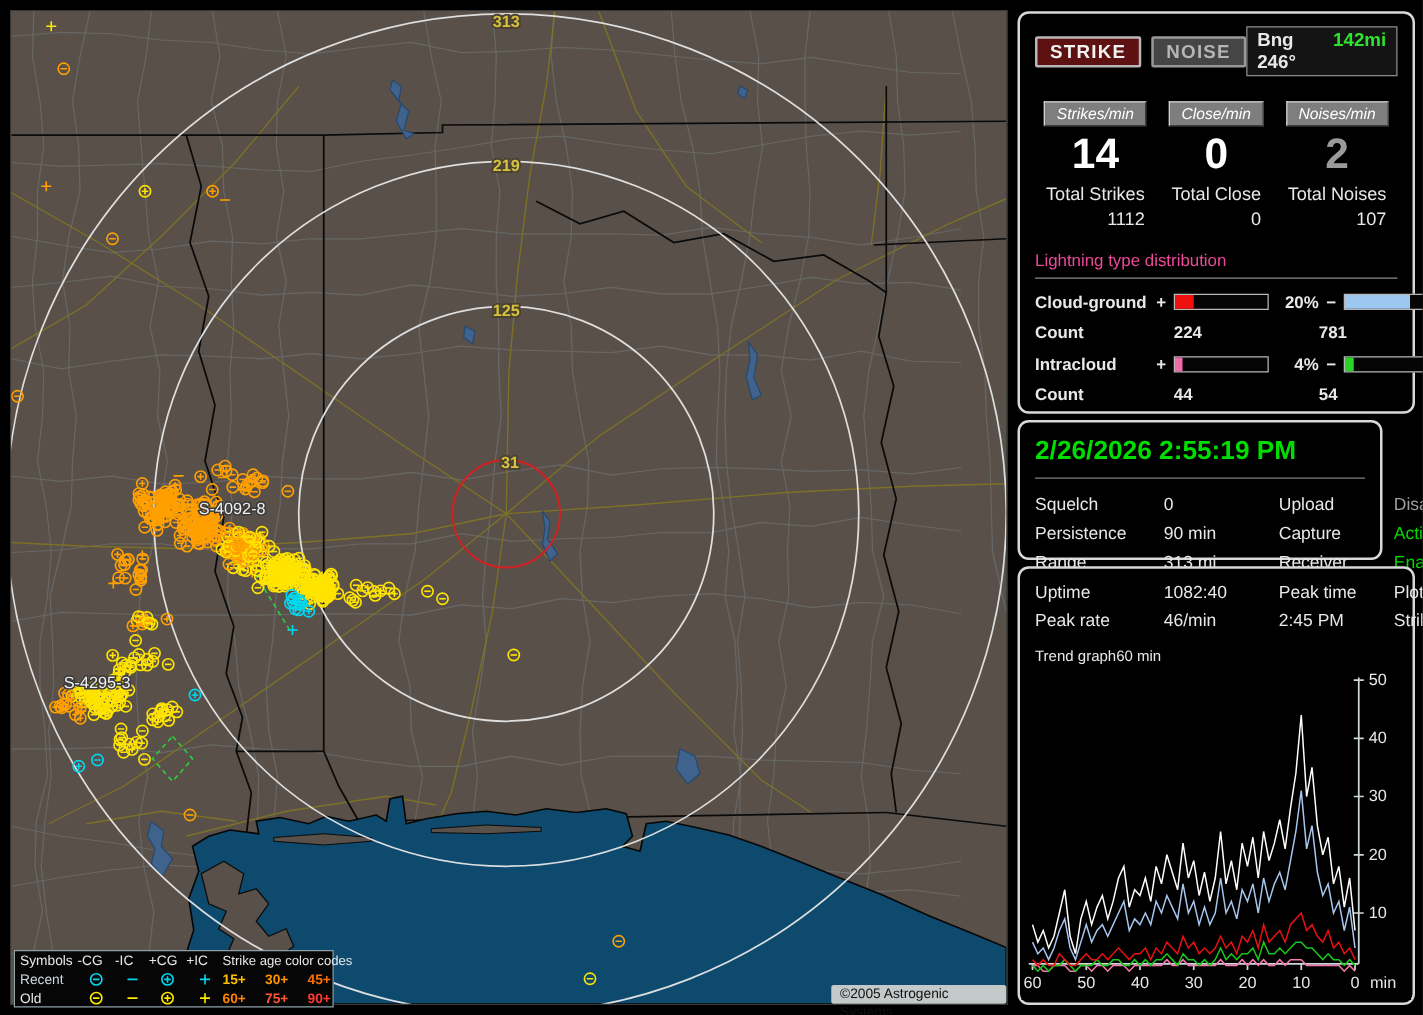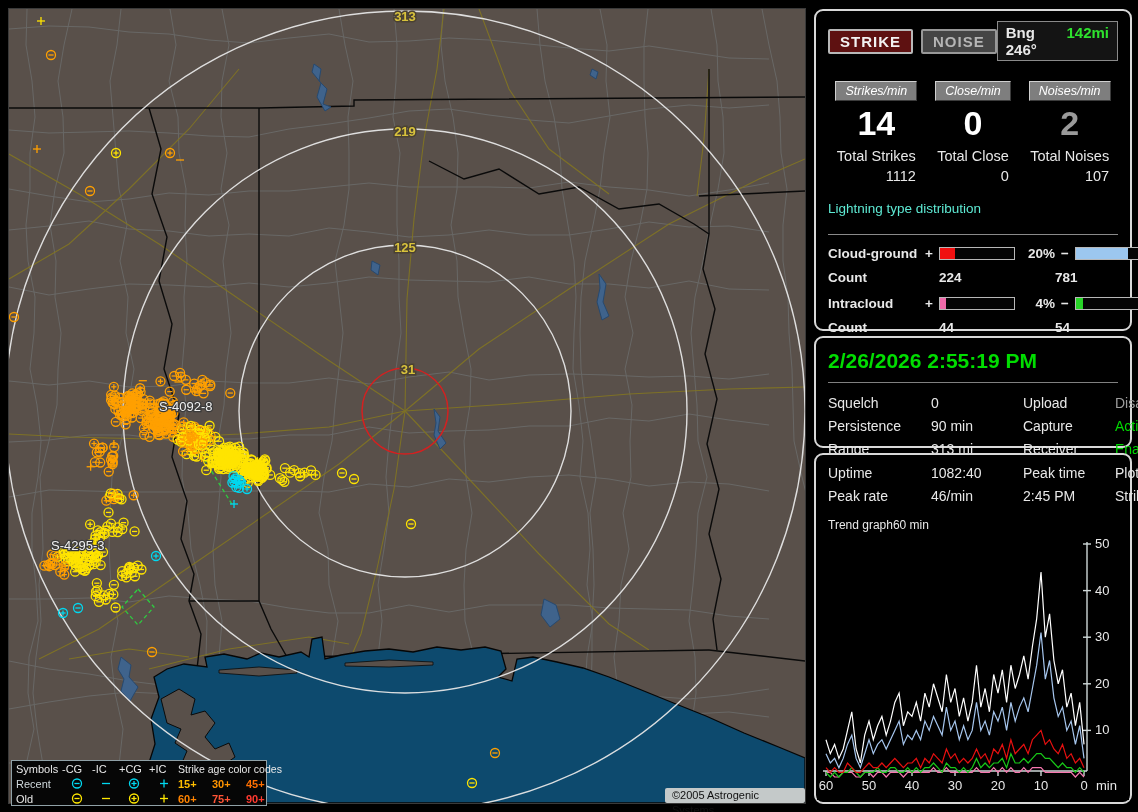--- a/index.html
+++ b/index.html
@@ -15,37 +15,37 @@
               grid-template-rows:15px 15px 15px;align-items:center;padding-left:4px;}
   .map-legend .hdr{white-space:nowrap;}
   .map-legend .age-hdr{grid-column:6 / span 3;font-size:10.5px;white-space:nowrap;}
   .map-legend .sym{display:flex;align-items:center;justify-content:center;height:13px;}
   .map-legend .age{font-weight:bold;}
   .map-copyright{position:absolute;left:656px;top:779px;height:15px;line-height:15px;
                  background:#c4c9c9;color:#101010;font-size:11px;padding:0 7px;border-radius:2px;}
   .box{position:absolute;background:#000;border:2px solid #d8d8d8;border-radius:9px;
        color:#e8e8e8;box-sizing:border-box;}
   #box-top{left:814px;top:9px;width:318px;height:322px;padding:10px 12px;}
-  #box-mid{left:814px;top:336px;width:318px;height:112px;padding:4px 12px;}
+  #box-mid{left:814px;top:336px;width:292px;height:112px;padding:4px 12px;}
   #box-bot{left:814px;top:453px;width:318px;height:351px;padding:10px 12px;}
   .toprow{display:flex;align-items:center;}
   .btn{font-weight:bold;font-size:15px;letter-spacing:1px;padding:2px 10px;border-radius:2px;}
   .btn-strike{background:#5e1111;color:#f2f2f2;border:2px solid #b8b8b8;margin-right:8px;}
   .btn-noise{background:#454545;color:#b5b5b5;border:2px solid #989898;}
   .bng{margin-left:auto;background:#141414;border:1px solid #8a8a8a;padding:2px 8px;
        font-weight:bold;font-size:15px;display:flex;gap:14px;}
   .rates{display:grid;grid-template-columns:1fr 1fr 1fr;text-align:center;margin-top:20px;}
   .chip{display:inline-block;background:#7e7e7e;color:#fff;font-size:12.5px;padding:2px 9px;
         border:1px solid;border-color:#d0d0d0 #3c3c3c #3c3c3c #d0d0d0;font-style:italic;}
   .bigval{font-size:34px;font-weight:bold;line-height:1.2;margin-top:2px;}
   .totwrap{display:grid;grid-template-columns:1fr 1fr 1fr;margin-top:4px;text-align:center;}
   .tot{display:inline-block;text-align:right;font-size:14.5px;}
   .tot .tv{margin-top:4px;}
-  .dist-title{color:#5eead4;font-size:13.5px;border-bottom:1px solid #8a8a8a;
-              padding-bottom:18px;margin-top:16px;}
+  .dist-title{color:#ec4899;font-size:13.5px;border-bottom:1px solid #8a8a8a;
+              padding-bottom:6px;margin-top:16px;}
   .dist-row{display:grid;grid-template-columns:97px 14px 76px 46px 14px 76px 40px;
             align-items:center;font-weight:bold;font-size:13.5px;margin-top:11px;}
   .bar{height:11px;border:1px solid #b8b8b8;background:#050505;}
   .bar>div{height:100%;}
   .pct{text-align:right;padding-right:6px;}
   .count-row{display:grid;grid-template-columns:111px 116px auto;font-weight:bold;
              font-size:13.5px;margin-top:9px;}
   .dt{font-size:21px;font-weight:bold;border-bottom:1px solid #808080;padding:7px 0 9px;}
   .grid4{display:grid;grid-template-columns:103px 92px 92px auto;row-gap:7px;font-size:14px;}
   #box-mid .grid4{margin-top:12px;}

